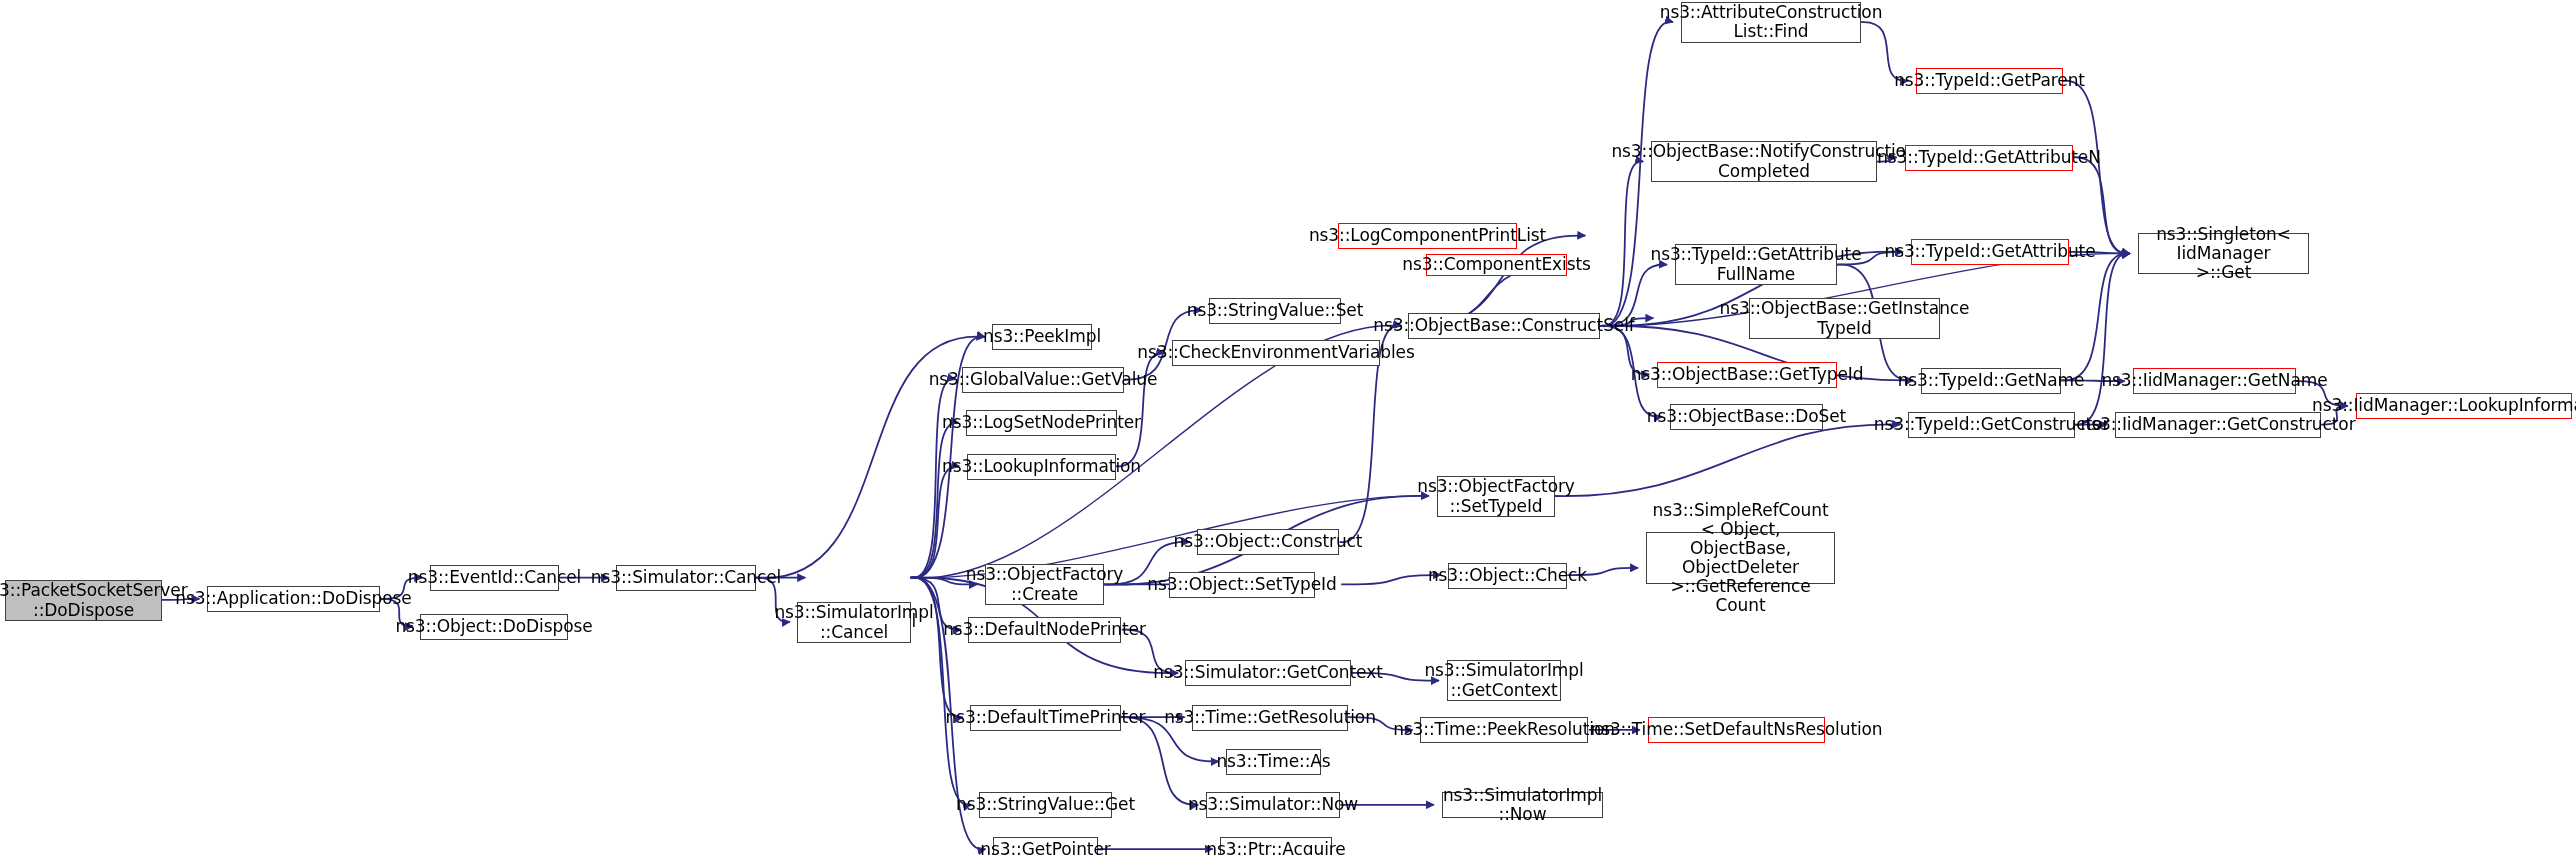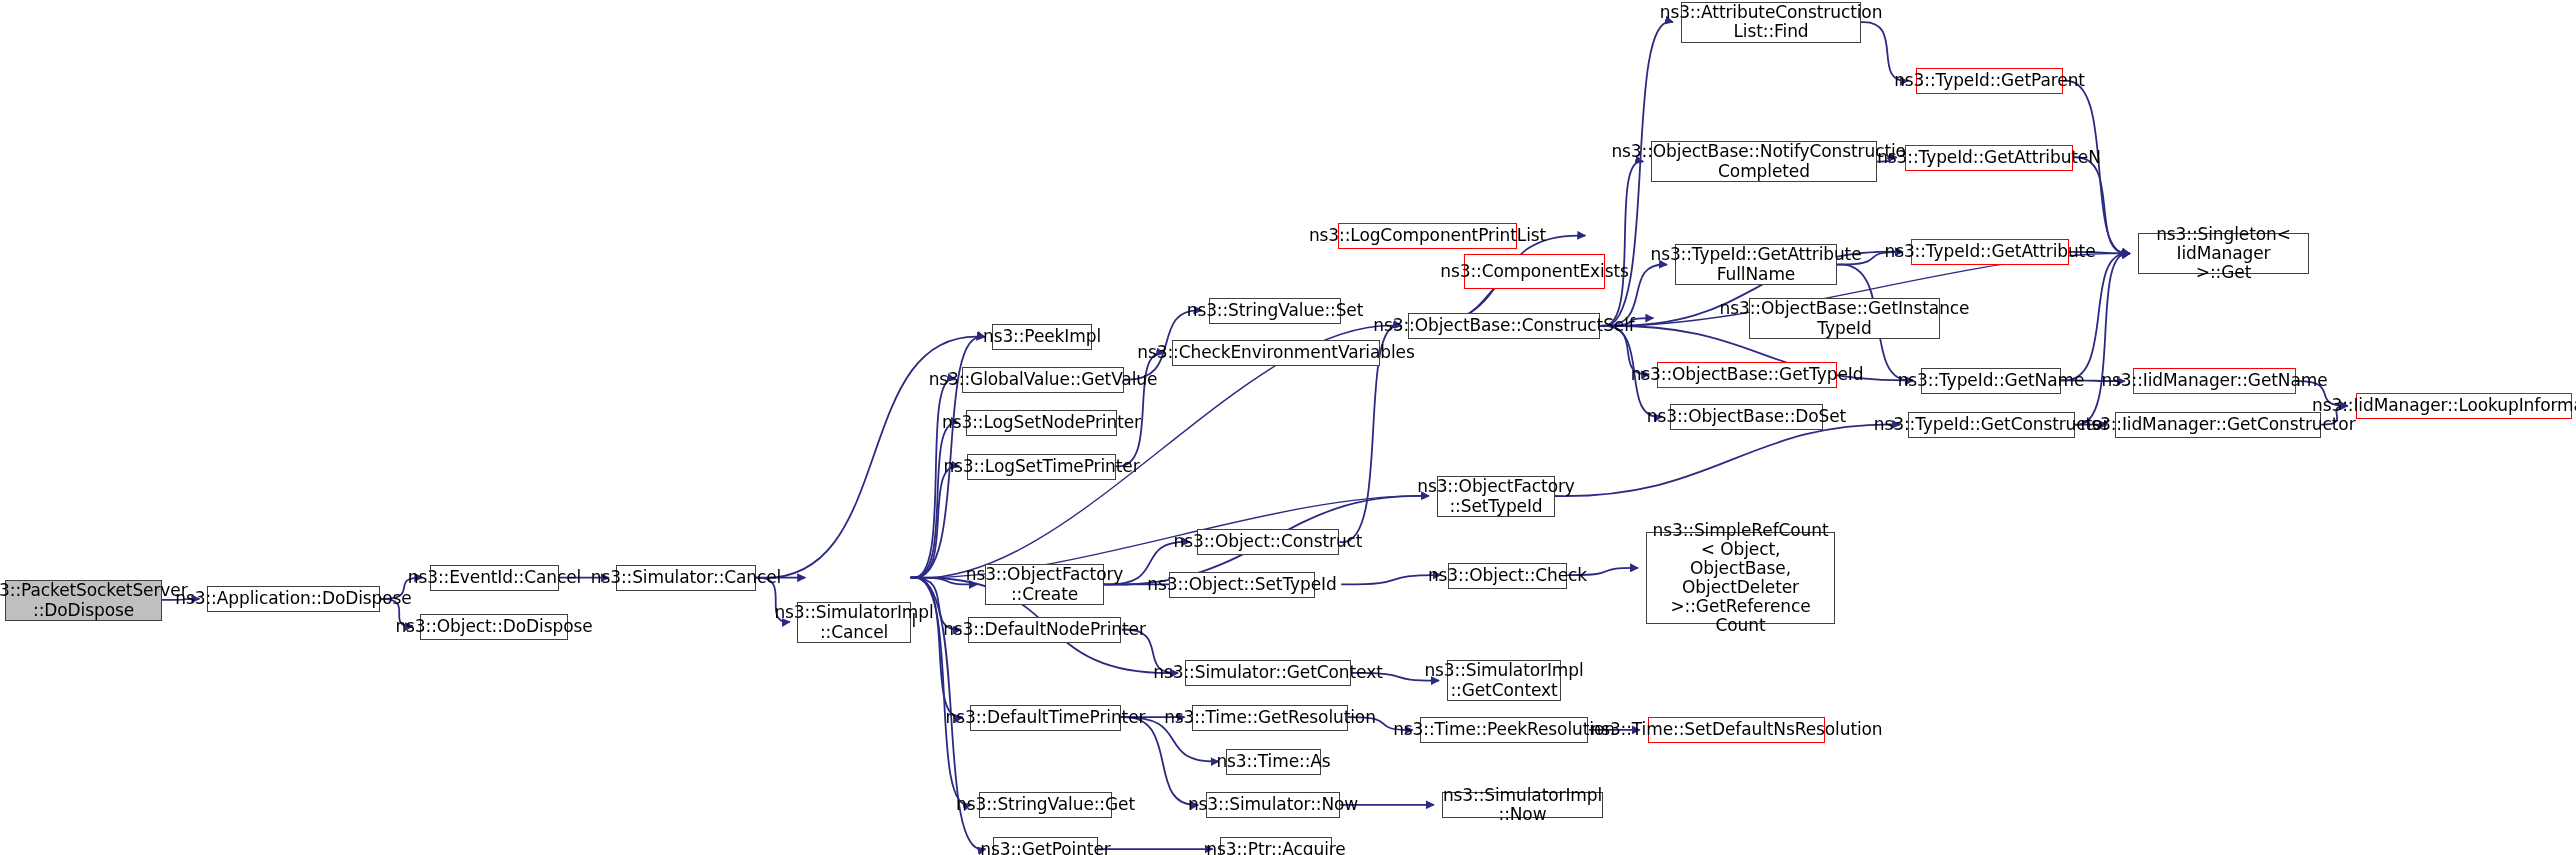--- a/index.html
+++ b/index.html
@@ -112,56 +112,56 @@
       <div class="node" style="left: 207px; top: 586px; width: 173px; height: 25.5px;">ns3::Application::DoDispose</div>
       <div class="node" style="left: 430px; top: 565px; width: 129px; height: 25.5px;">ns3::EventId::Cancel</div>
       <div class="node" style="left: 420px; top: 614px; width: 148px; height: 25.5px;">ns3::Object::DoDispose</div>
       <div class="node" style="left: 616px; top: 565px; width: 140px; height: 25.5px;">ns3::Simulator::Cancel</div>
       <div class="node" style="left: 813px; top: 565px; width: 98px; height: 25.5px; margin-top: 44px;">ns3::GetImpl</div>
       <div class="node" style="left: 797px; top: 602px; width: 114px; height: 41px;">ns3::SimulatorImpl
 ::Cancel</div>
       <div class="node" style="left: 992px; top: 324px; width: 100px; height: 25.5px;">ns3::PeekImpl</div>
       <div class="node" style="left: 962px; top: 367px; width: 162px; height: 25.5px;">ns3::GlobalValue::GetValue</div>
       <div class="node" style="left: 966px; top: 410px; width: 151px; height: 25.5px;">ns3::LogSetNodePrinter</div>
-      <div class="node" style="left: 967px; top: 454px; width: 149px; height: 25.5px;">ns3::LogSetTimePrinter</div>
+      <div class="node" style="left: 967px; top: 454px; width: 149px; height: 25.5px;">ns3::LookupInformation</div>
       <div class="node" style="left: 985px; top: 564px; width: 119px; height: 41px;">ns3::ObjectFactory
 ::Create</div>
       <div class="node" style="left: 968px; top: 617px; width: 153px; height: 25.5px;">ns3::DefaultNodePrinter</div>
       <div class="node" style="left: 970px; top: 705px; width: 151px; height: 25.5px;">ns3::DefaultTimePrinter</div>
       <div class="node" style="left: 979px; top: 792px; width: 133px; height: 25.5px;">ns3::StringValue::Get</div>
       <div class="node" style="left: 993px; top: 837px; width: 105px; height: 25.5px;">ns3::GetPointer</div>
       <div class="node" style="left: 1209px; top: 298px; width: 132px; height: 25.5px;">ns3::StringValue::Set</div>
       <div class="node" style="left: 1172px; top: 340px; width: 208px; height: 25.5px;">ns3::CheckEnvironmentVariables</div>
       <div class="node" style="left: 1197px; top: 529px; width: 142px; height: 25.5px;">ns3::Object::Construct</div>
       <div class="node" style="left: 1169px; top: 572px; width: 146px; height: 25.5px;">ns3::Object::SetTypeId</div>
       <div class="node" style="left: 1185px; top: 660px; width: 166px; height: 25.5px;">ns3::Simulator::GetContext</div>
       <div class="node" style="left: 1192px; top: 705px; width: 156px; height: 25.5px;">ns3::Time::GetResolution</div>
       <div class="node" style="left: 1226px; top: 749px; width: 95px; height: 25.5px;">ns3::Time::As</div>
       <div class="node" style="left: 1206px; top: 792px; width: 134px; height: 25.5px;">ns3::Simulator::Now</div>
       <div class="node" style="left: 1220px; top: 837px; width: 112px; height: 25.5px;">ns3::Ptr::Acquire</div>
       <div class="node red" style="left: 1338px; top: 223px; width: 179px; height: 25.5px;">ns3::LogComponentPrintList</div>
-      <div class="node red" style="left: 1426px; top: 254px; width: 141px; height: 35px; margin-left: 38px;">ns3::ComponentExists</div>
+      <div class="node red" style="left: 1426px; top: 254px; width: 141px; height: 22px;">ns3::ComponentExists</div>
       <div class="node" style="left: 1408px; top: 313px; width: 192px; height: 25.5px;">ns3::ObjectBase::ConstructSelf</div>
       <div class="node" style="left: 1437px; top: 476px; width: 118px; height: 41px;">ns3::ObjectFactory
 ::SetTypeId</div>
       <div class="node" style="left: 1448px; top: 563px; width: 119px; height: 25.5px;">ns3::Object::Check</div>
       <div class="node" style="left: 1447px; top: 660px; width: 114px; height: 41px;">ns3::SimulatorImpl
 ::GetContext</div>
       <div class="node" style="left: 1420px; top: 717px; width: 168px; height: 25.5px;">ns3::Time::PeekResolution</div>
       <div class="node" style="left: 1681px; top: 1.7px; width: 180px; height: 41px;">ns3::AttributeConstruction
 List::Find</div>
       <div class="node" style="left: 1651px; top: 141px; width: 226px; height: 41px;">ns3::ObjectBase::NotifyConstruction
 Completed</div>
       <div class="node" style="left: 1675px; top: 244px; width: 162px; height: 41px;">ns3::TypeId::GetAttribute
 FullName</div>
       <div class="node" style="left: 1749px; top: 298px; width: 191px; height: 41px;">ns3::ObjectBase::GetInstance
 TypeId</div>
       <div class="node red" style="left: 1657px; top: 362px; width: 180px; height: 25.5px;">ns3::ObjectBase::GetTypeId</div>
       <div class="node" style="left: 1670px; top: 404px; width: 153px; height: 25.5px;">ns3::ObjectBase::DoSet</div>
-      <div class="node" style="left: 1646px; top: 532px; width: 189px; height: 92px;">ns3::SimpleRefCount
+      <div class="node" style="left: 1646px; top: 532px; width: 189px; height: 52px;">ns3::SimpleRefCount
 &lt; Object, ObjectBase,
 ObjectDeleter &gt;::GetReference
 Count</div>
       <div class="node red" style="left: 1648px; top: 717px; width: 177px; height: 25.5px;">ns3::Time::SetDefaultNsResolution</div>
       <div class="node" style="left: 1442px; top: 792px; width: 161px; height: 25.5px;">ns3::SimulatorImpl
 ::Now</div>
       <div class="node red" style="left: 1916px; top: 68px; width: 147px; height: 25.5px;">ns3::TypeId::GetParent</div>
       <div class="node red" style="left: 1905px; top: 145px; width: 168px; height: 25.5px;">ns3::TypeId::GetAttributeN</div>
       <div class="node red" style="left: 1911px; top: 239px; width: 158px; height: 25.5px;">ns3::TypeId::GetAttribute</div>
       <div class="node" style="left: 1921px; top: 368px; width: 140px; height: 25.5px;">ns3::TypeId::GetName</div>

